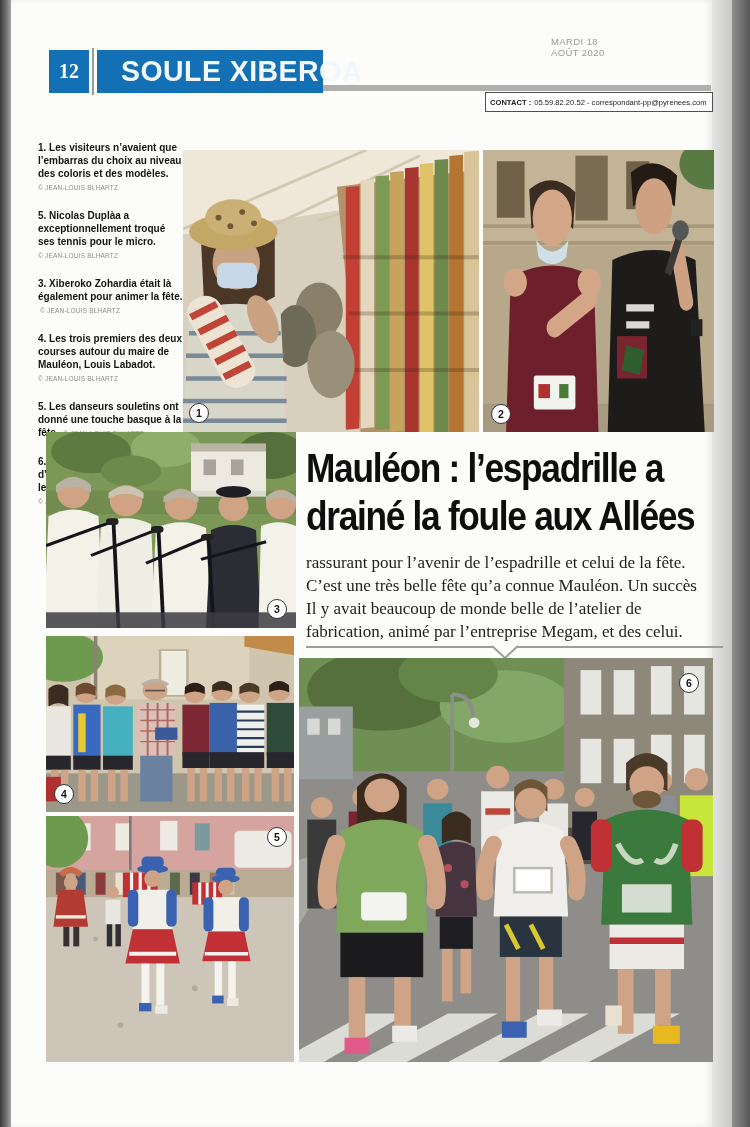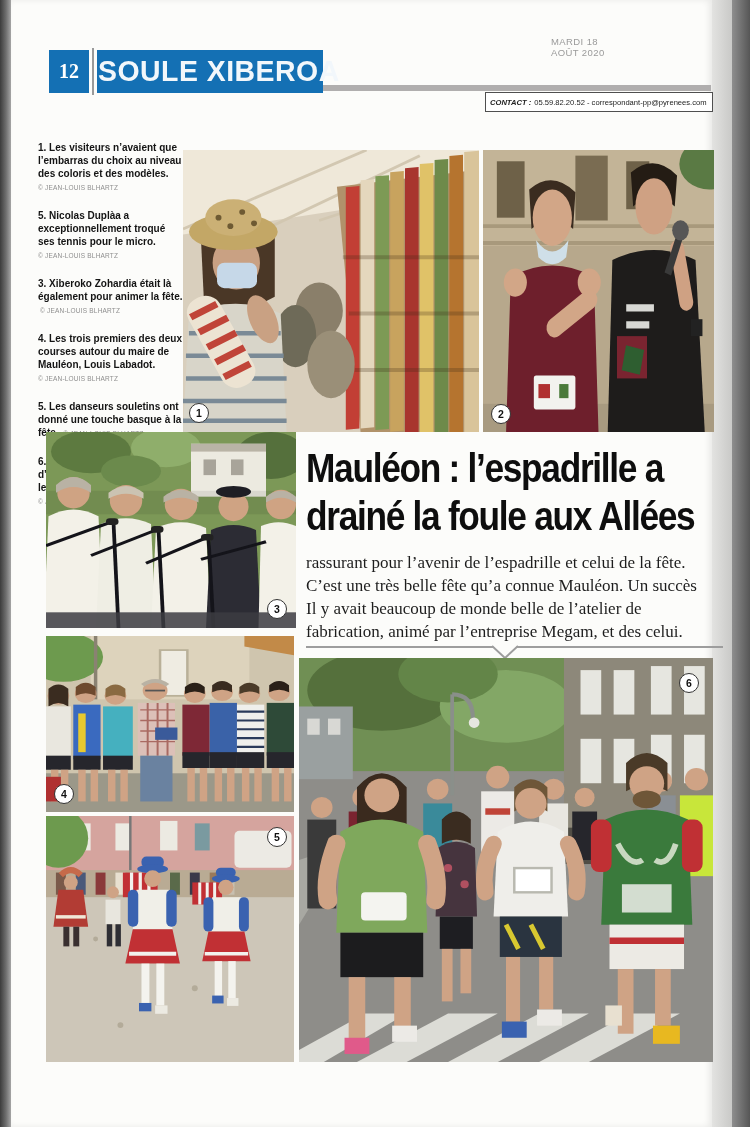--- a/index.html
+++ b/index.html
@@ -14,30 +14,30 @@
              background:linear-gradient(to right,#8e8e8e,#565656);}
   .page{position:absolute;left:11px;top:0;width:701px;height:1127px;background:#fcfcfa;
         box-shadow:inset -3px 0 6px rgba(0,0,0,.08);}
 
   
   .pagenum{position:absolute;left:38px;top:50px;width:40px;height:43px;background:#1470b4;
            color:#fff;font-family:"Liberation Serif",serif;font-weight:bold;font-size:20px;
            display:flex;align-items:center;justify-content:center;}
   .head-divider{position:absolute;left:81px;top:48px;width:2px;height:47px;background:#9a9a9a;}
   .section-bar{position:absolute;left:86px;top:50px;width:226px;height:43px;background:#1470b4;
-           display:flex;align-items:center;padding-left:1px;box-sizing:border-box;}
+           display:flex;align-items:center;padding-left:24px;box-sizing:border-box;}
   .section-bar span{color:#f2f7fb;font-weight:bold;font-size:29px;letter-spacing:.5px;
            transform:scaleX(.98);transform-origin:left center;white-space:nowrap;}
   .head-rule{position:absolute;left:312px;top:85px;width:388px;height:6px;background:#b0aeae;}
   .date{position:absolute;left:540px;top:36px;width:157px;text-align:left;color:#9a9a9a;
         font-size:9.5px;line-height:11px;letter-spacing:.4px;}
   .contact{position:absolute;left:474px;top:92px;width:228px;height:20px;background:#fff;
         border:1px solid #4f4f4f;display:flex;align-items:center;gap:3px;box-sizing:border-box;
         padding:0 4px;font-size:7.6px;color:#222;white-space:nowrap;}
-  .contact b{font-weight:bold;font-style:italic;}
+  .contact b{font-weight:bold;}
 
   
   .captions{position:absolute;left:27px;top:141px;width:145px;}
   .cap{font-size:10px;line-height:13px;font-weight:bold;color:#141414;margin-bottom:15px;}
   .credit{font-weight:normal;font-size:6.5px;color:#8e8e8e;letter-spacing:.2px;}
   .credit.block{display:block;margin-top:1px;}
   .credit.inline{display:inline;margin-left:2px;}
 
   
   figure{margin:0;position:absolute;overflow:hidden;background:#cfcabc;}

